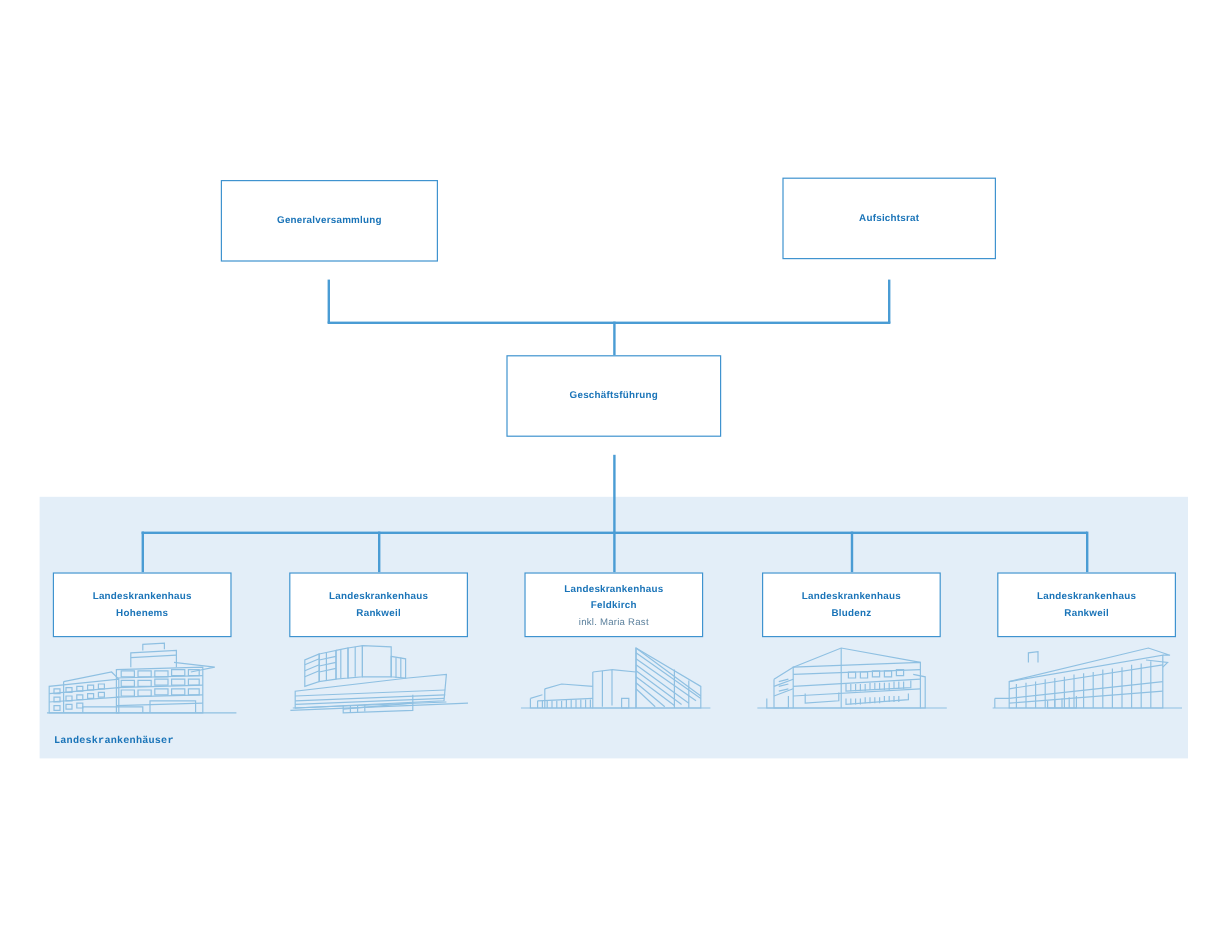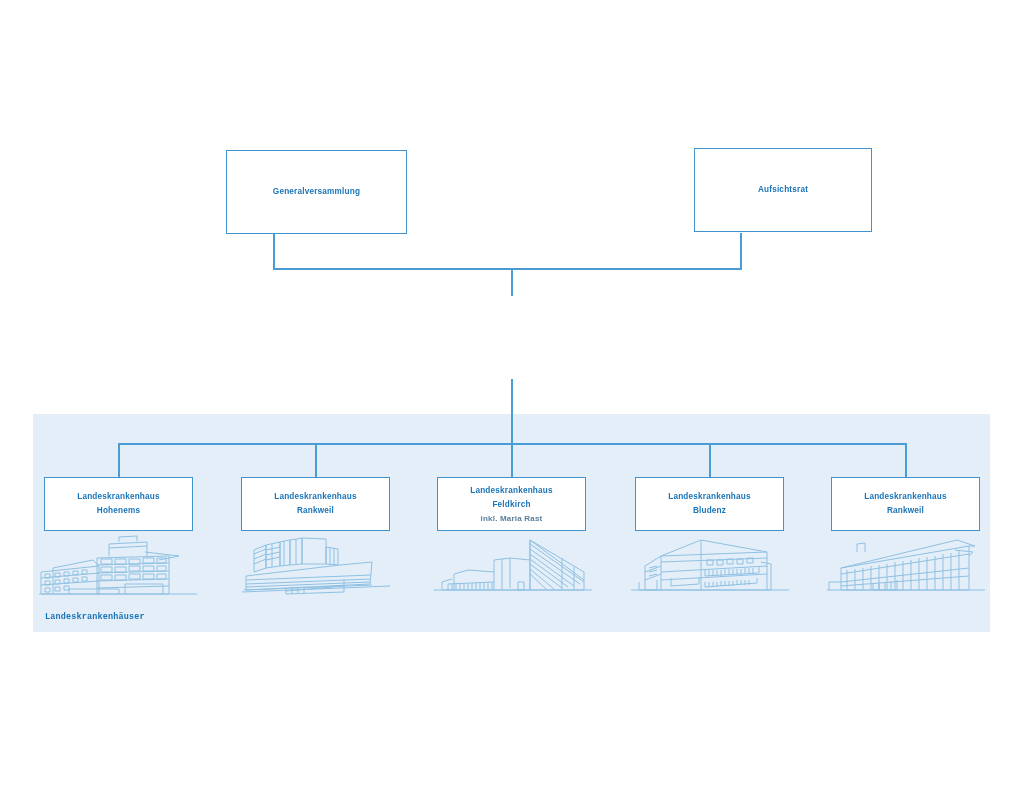--- a/index.html
+++ b/index.html
@@ -67,27 +67,27 @@
   }
   .box .t2 {
     font-size: 8.2px;
     font-weight: bold;
     color: #1a74b8;
     letter-spacing: 0.2px;
     line-height: 14px;
   }
   .box .t3 {
     font-size: 8px;
-    font-weight: bold;
+    font-weight: normal;
     color: #5a7f9b;
     letter-spacing: 0.2px;
     line-height: 13px;
   }
 
-  .box-top   { height: 84px; margin-left: 42px; }
+  .box-top   { height: 68px; }
   .box-hosp  { height: 54px; }
 
   
   .building {
     position: absolute;
     width: 160px;
     height: 66px;
   }
   .building svg { display: block; width: 100%; height: 100%; }
   .building svg * {
@@ -121,20 +121,23 @@
   <div class="ln ln-v" style="left:905px; top:443px; height:34px;"></div>
 
   <div class="box box-top" style="left:184px; top:150px; width:181px;">
     <div class="t1">Generalversammlung</div>
   </div>
 
   <div class="box box-top" style="left:652px; top:148px; width:178px;">
     <div class="t1">Aufsichtsrat</div>
   </div>
 
+  <div class="box box-top" style="left:422px; top:296px; width:179px;">
+    <div class="t1">Geschäftsführung</div>
+  </div>
 
   <div class="box box-hosp" style="left:44px; top:477px; width:149px;">
     <div class="t1">Landeskrankenhaus</div>
     <div class="t2">Hohenems</div>
   </div>
 
   <div class="box box-hosp" style="left:241px; top:477px; width:149px;">
     <div class="t1">Landeskrankenhaus</div>
     <div class="t2">Rankweil</div>
   </div>

